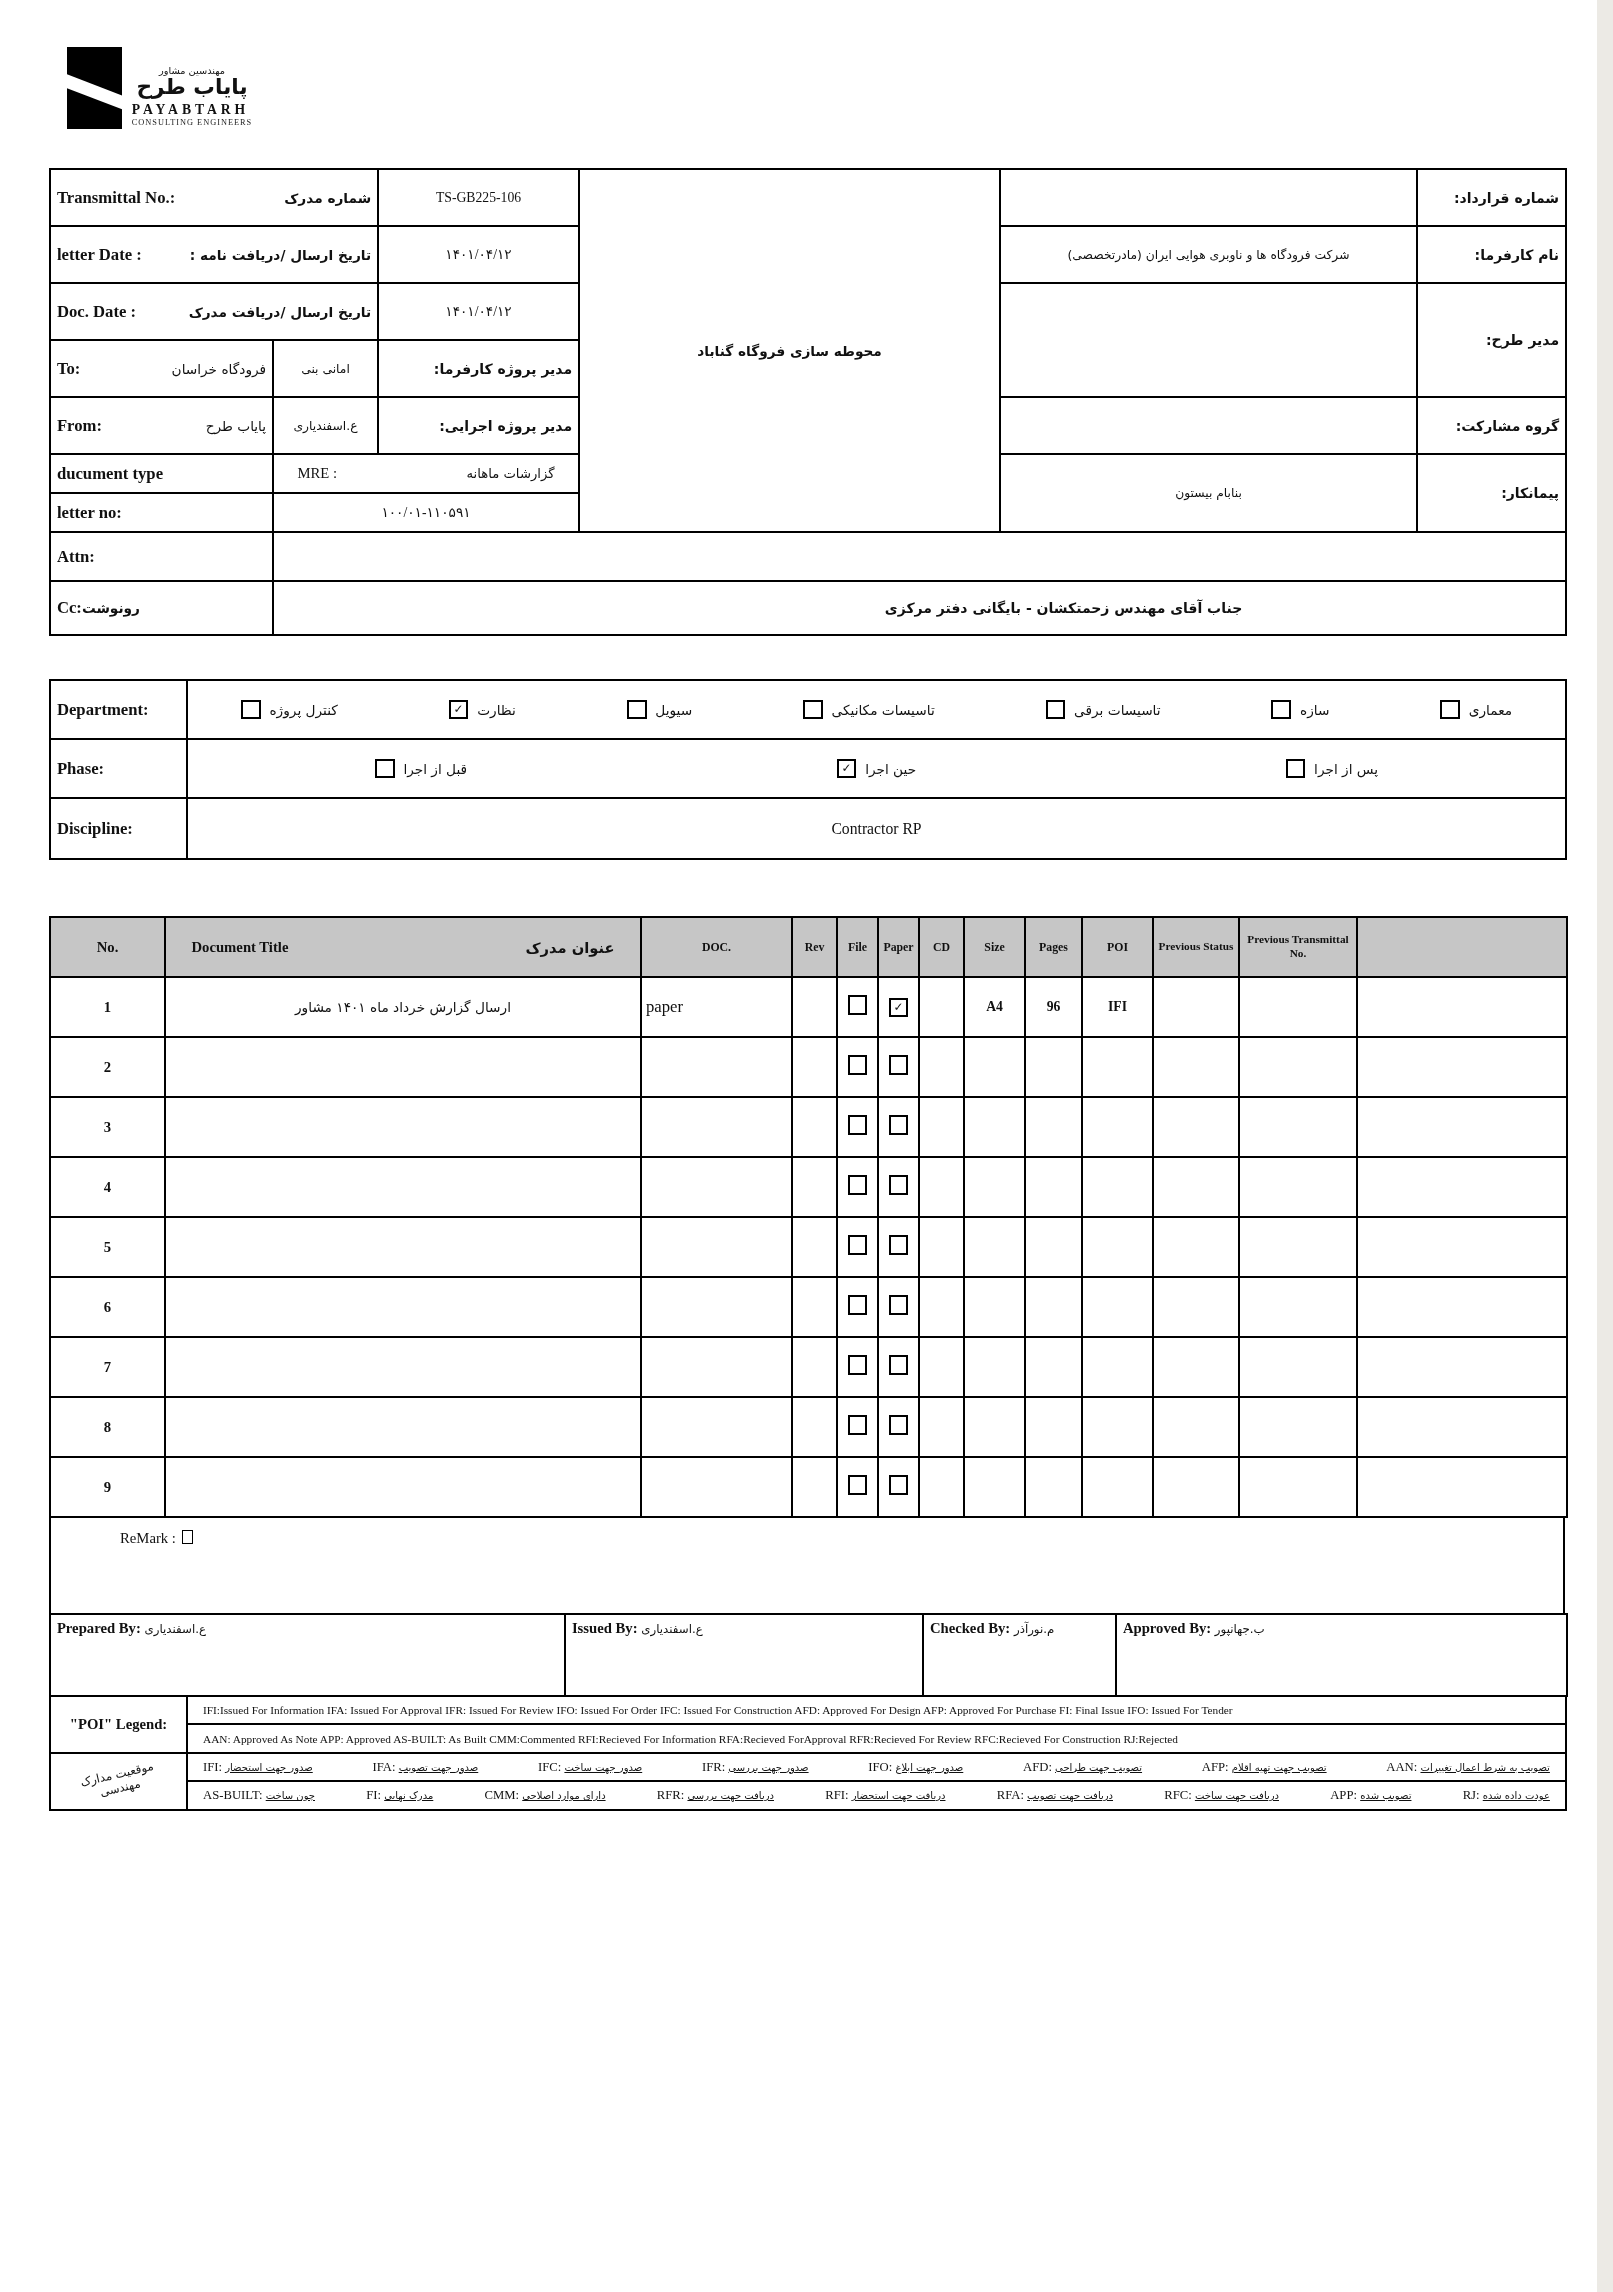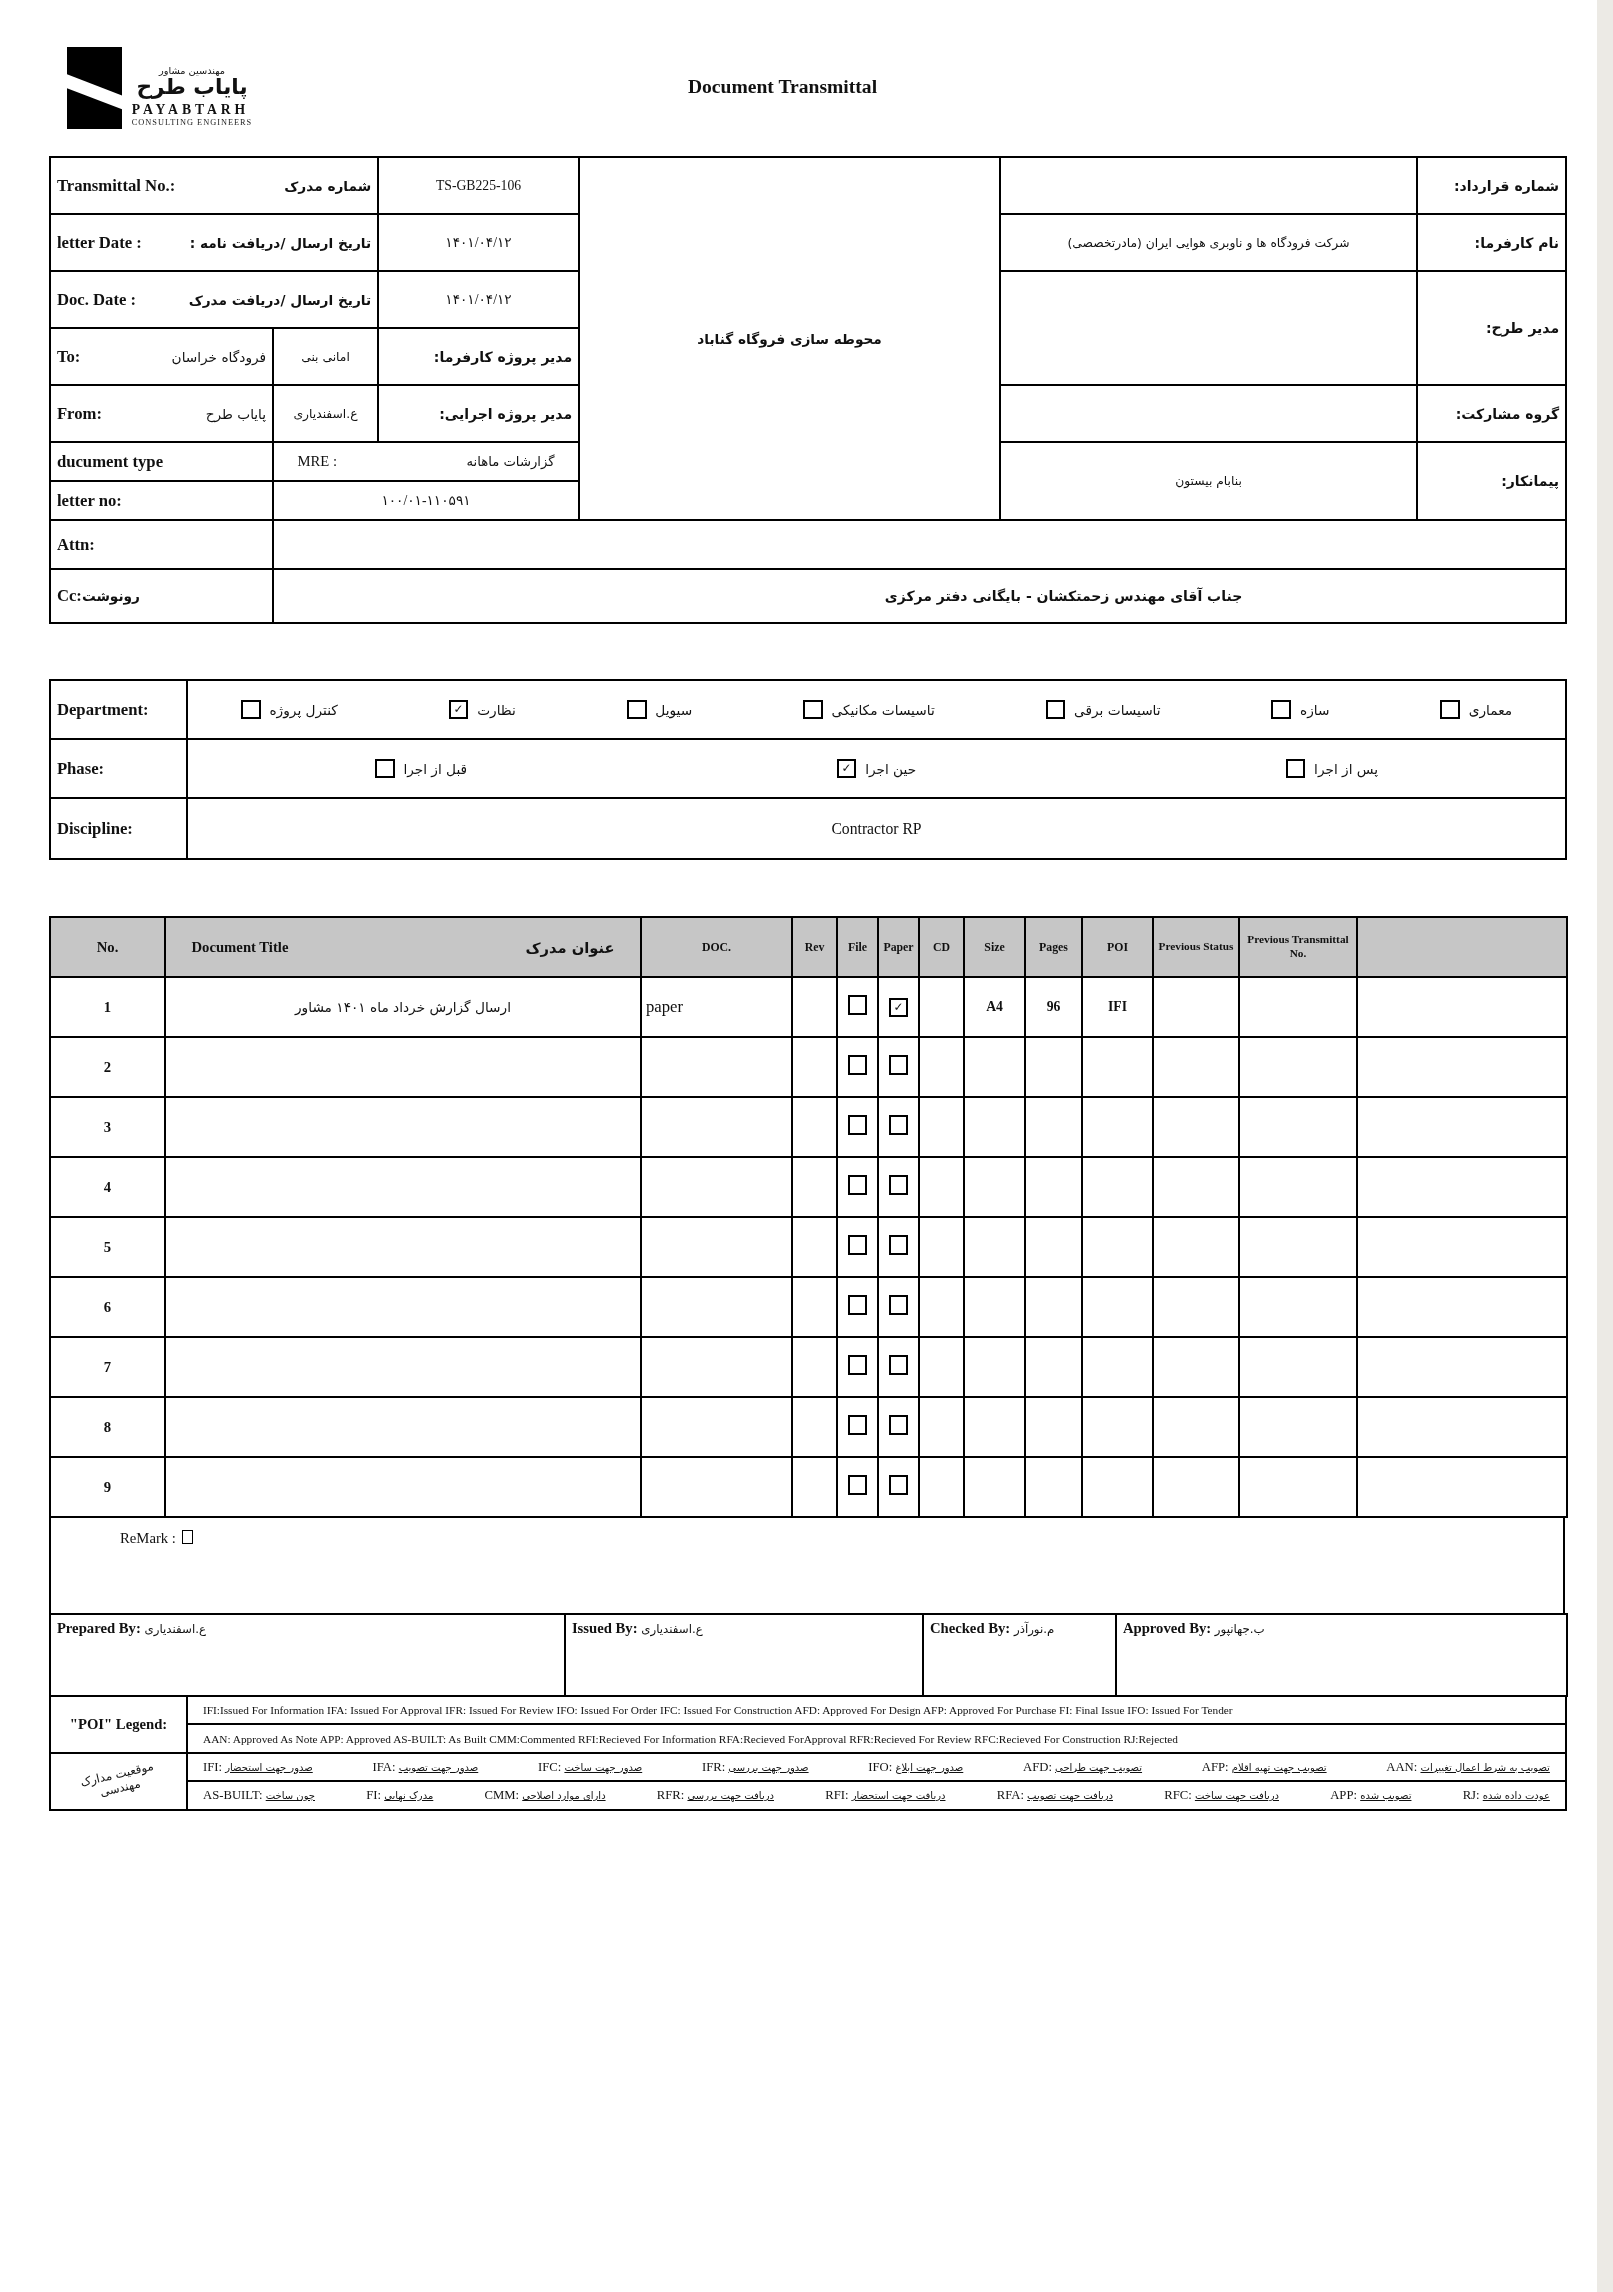--- a/index.html
+++ b/index.html
@@ -16,21 +16,21 @@
   .logo-fa-name{font-size:21.6px;font-weight:bold;text-align:center;line-height:1.05;}
   .logo-en-name{font-size:13.7px;font-weight:bold;letter-spacing:3.9px;margin-top:2.9px;}
   .logo-en-sub{font-size:8.3px;letter-spacing:1px;color:#222;text-align:center;}
   .doc-title{position:absolute;left:0;top:76px;width:1565px;text-align:center;
              font-size:19.6px;font-weight:bold;}
   
   table{border-collapse:collapse;table-layout:fixed;}
   td{border:2px solid #000;padding:2px 5.9px;vertical-align:middle;overflow:hidden;}
   .outer{border:2.9px solid #000;}
   
-  .header-table{position:absolute;left:49px;top:156px;width:1516px;}
+  .header-table{position:absolute;left:49px;top:168px;width:1516px;}
   .lbl-en{font-weight:bold;font-size:16.7px;}
   .lbl-fa{font-weight:bold;font-size:13.7px;font-family:"DejaVu Sans",sans-serif;}
   .pair{display:flex;align-items:center;justify-content:space-between;gap:7.8px;}
   .val-c{text-align:center;font-size:13.7px;}
   .r-lab{font-weight:bold;font-size:14px;font-family:"DejaVu Sans",sans-serif;text-align:right;direction:rtl;}
   .r-val{text-align:center;font-size:12.3px;font-family:"DejaVu Sans",sans-serif;direction:rtl;}
   .proj-cell{text-align:center;font-size:13.7px;font-weight:bold;font-family:"DejaVu Sans",sans-serif;direction:rtl;}
   .mre-cell{display:flex;flex-direction:row-reverse;justify-content:space-between;align-items:center;padding:0 17.6px;}
   .cc-val{text-align:center;padding-left:294px;font-weight:bold;font-size:14px;direction:rtl;font-family:"DejaVu Sans",sans-serif;}
   
@@ -87,21 +87,20 @@
     <div class="logo-box">
       <div class="logo-stripe"></div>
     </div>
     <div class="logo-texts">
       <div class="logo-fa-small fa">مهندسین مشاور</div>
       <div class="logo-fa-name fa">پایاب طرح</div>
       <div class="logo-en-name">PAYABTARH</div>
       <div class="logo-en-sub">CONSULTING ENGINEERS</div>
     </div>
   </div>
-  <div class="doc-title">Document Transmittal</div>
 
   <table class="header-table outer">
     <colgroup>
       <col style="width:223px">
         <col style="width:105px">
         <col style="width:201px">
       <col style="width:421px">
         <col style="width:417px">
         <col style="width:149px">
     </colgroup>

